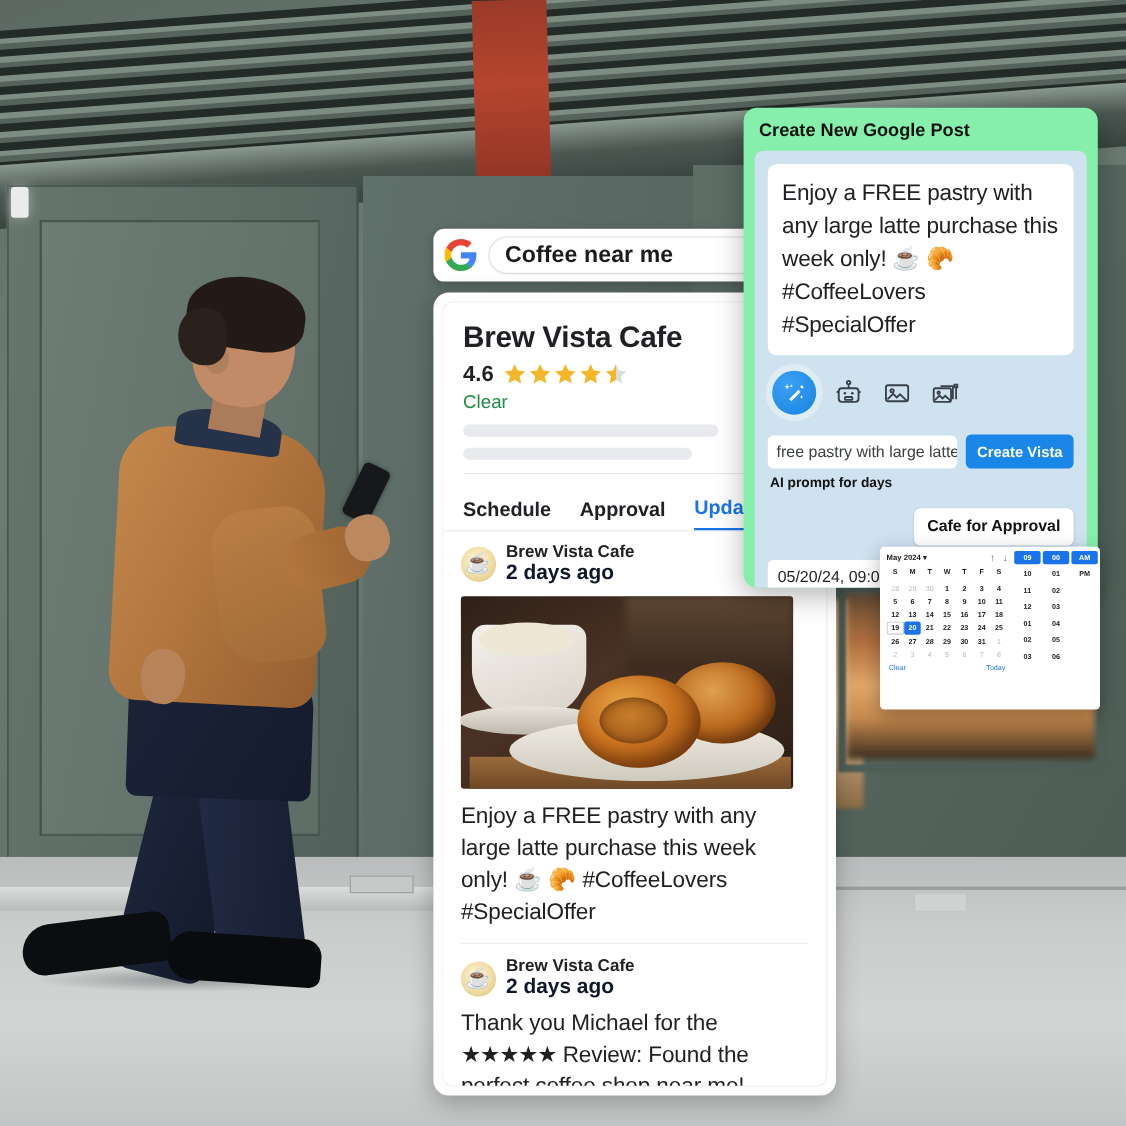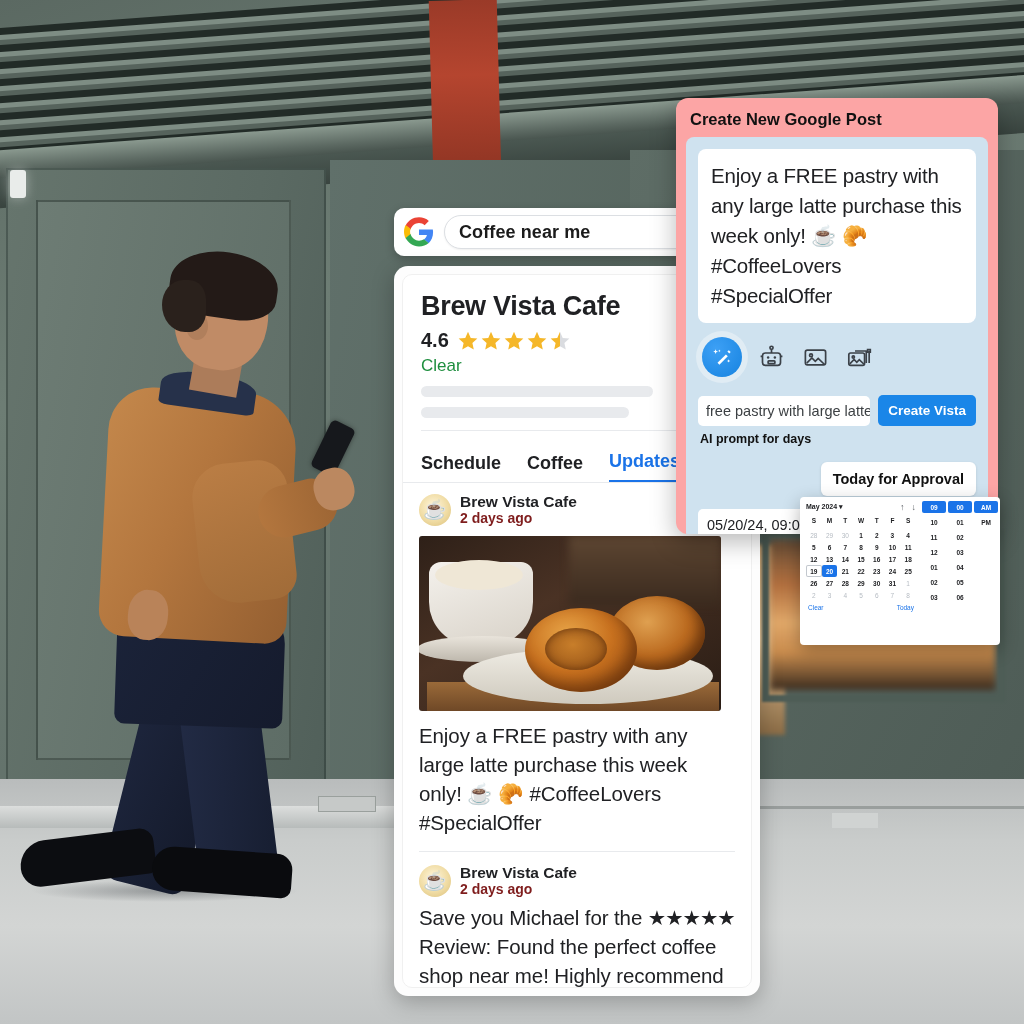--- a/index.html
+++ b/index.html
@@ -211,58 +211,58 @@
   .searchbar {
     position: absolute; left: 0px; top: 0px; width: 420px; height: 48px;
     background: #fff; border-radius: 10px;
     box-shadow: 0 3px 10px rgba(0,0,0,.22);
     display: flex; align-items: center; padding: 0 10px; gap: 10px;
   }
   .g-logo { width: 30px; height: 30px; flex: none; }
   .search-field {
     flex: 1; height: 34px; background: #fff; border: 1px solid #dcdfe3;
     border-radius: 18px; display: flex; align-items: center; padding: 0 14px;
-    font-size: 18px; font-weight: 700; color: #1b1b1b; letter-spacing: .1px;
+    font-size: 21px; font-weight: 700; color: #1b1b1b; letter-spacing: .1px;
     box-shadow: 0 1px 2px rgba(0,0,0,.06);
     white-space: nowrap; overflow: hidden;
   }
   .biz-card {
     position: absolute; left: 0px; top: 58px; width: 366px; height: 730px;
     background: #fdfdfd; border-radius: 14px;
     box-shadow: 0 6px 22px rgba(0,0,0,.25);
     overflow: hidden; padding: 8px;
   }
   .biz-inner {
     background: #fff; border-radius: 10px; height: 100%;
     border: 1px solid #f0f0f0; overflow: hidden;
   }
   .biz-head { padding: 16px 18px 8px; }
   .biz-name { font-size: 27px; font-weight: 700; color: #202124; letter-spacing: -.3px; }
-  .rating-row { display: flex; align-items: center; gap: 8px; margin-top: 7px; }
+  .rating-row { display: flex; align-items: flex-start; gap: 8px; margin-top: 7px; }
   .rating-num { font-size: 20px; font-weight: 700; color: #202124; }
   .stars { display: flex; gap: 1px; }
   .open-txt { color: #1e8e3e; font-size: 17px; margin-top: 4px; }
   .skel { background: #e8eaed; border-radius: 7px; height: 11px; margin-top: 10px; }
   .skel.w1 { width: 232px; }
   .skel.w2 { width: 208px; }
   .hr { height: 1px; background: #e8eaed; margin: 12px 0 0; }
   .tabs { display: flex; gap: 26px; padding: 12px 18px 0; align-items: flex-end; }
   .tab { font-size: 18px; font-weight: 700; color: #202124; padding-bottom: 8px; white-space: nowrap; }
   .tab.active { color: #1a73e8; border-bottom: 2px solid #1a73e8; }
   .tab-sep { height: 1px; background: #e8eaed; }
   .post { padding: 10px 16px 0; }
   .post-head { display: flex; align-items: center; gap: 9px; }
   .avatar {
     width: 32px; height: 32px; border-radius: 50%; flex: none;
     background: radial-gradient(circle at 45% 40%, #fff6dd 0%, #f0dca4 55%, #d9be78 100%);
     display: flex; align-items: center; justify-content: center;
     font-size: 19px; line-height: 1;
   }
   .post-meta-name { font-size: 15.5px; font-weight: 700; color: #202124; }
-  .post-meta-time { font-size: 14px; font-weight: 700; color: #7f1d1d; margin-top: -1px; }
+  .post-meta-time { font-size: 19px; font-weight: 700; color: #0f172a; margin-top: -1px; }
   .post-photo {
     margin-top: 10px; width: 302px; height: 175px; border-radius: 3px;
     overflow: hidden; position: relative;
     background: linear-gradient(150deg,#2e2018,#4a3224 40%,#2a1d15);
   }
   .pp-cup {
     position: absolute; left: 10px; top: 26px; width: 104px; height: 84px;
     background: linear-gradient(160deg,#f4f1ec,#d8d2c8);
     border-radius: 12px 12px 44px 44px;
   }
@@ -313,21 +313,21 @@
   .post-div { height: 1px; background: #e8eaed; margin: 14px 0 0; }
   .review-text {
     font-size: 20.5px; line-height: 29px; color: #202124; padding-top: 6px;
     letter-spacing: -.1px;
   }
   .blackstars { letter-spacing: -1px; }
 
   
   .cp {
     position: absolute; left: 676px; top: 98px; width: 322px; height: 436px;
-    background: #fca5a5; border-radius: 12px;
+    background: #86efac; border-radius: 12px;
     box-shadow: 0 8px 26px rgba(0,0,0,.28);
     padding: 10px 12px 12px; overflow: hidden;
   }
   .cp-title { font-size: 16.5px; font-weight: 700; color: #111; padding: 2px 2px 8px; }
   .cp-body {
     background: #cfe2ef; border-radius: 8px; padding: 12px;
     height: 404px; margin: 0 -2px;
   }
   .cp-textarea {
     background: #fff; border-radius: 8px; padding: 12px 13px;
@@ -499,21 +499,21 @@
             </span>
           </div>
           <div class="open-txt">Clear</div>
           <div class="skel w1"></div>
           <div class="skel w2"></div>
           <div class="hr"></div>
         </div>
 
         <div class="tabs">
           <div class="tab">Schedule</div>
-          <div class="tab">Coffee</div>
+          <div class="tab">Approval</div>
           <div class="tab active">Updates</div>
         </div>
         <div class="tab-sep"></div>
 
         <div class="post">
           <div class="post-head">
             <div class="avatar">☕</div>
             <div>
               <div class="post-meta-name">Brew Vista Cafe</div>
               <div class="post-meta-time">2 days ago</div>
@@ -538,21 +538,21 @@
 
           <div class="post-head" style="margin-top:12px">
             <div class="avatar">☕</div>
             <div>
               <div class="post-meta-name">Brew Vista Cafe</div>
               <div class="post-meta-time">2 days ago</div>
             </div>
           </div>
 
           <div class="review-text">
-            <span>Save you Michael for the</span>
+            <span>Thank you Michael for the</span>
             <span class="blackstars">★★★★★</span>
             <span>Review: Found the perfect coffee shop near me! Highly recommend it!</span>
           </div>
         </div>
 
       </div>
     </div>
   </div>
 
   <div class="cp">
@@ -599,21 +599,21 @@
         </div>
       </div>
 
       <div class="cp-prompt-row">
         <div class="cp-input">free pastry with large latte...</div>
         <div class="btn-create">Create Vista</div>
       </div>
       <div class="cp-hint">AI prompt for days</div>
 
       <div class="cp-approve-row">
-        <div class="btn-approve">Today for Approval</div>
+        <div class="btn-approve">Cafe for Approval</div>
       </div>
 
       <div class="cp-sched-row">
         <div class="date-field">05/20/24, 09:00 AM</div>
         <div class="cal-btn">
           <svg width="18" height="18" viewBox="0 0 24 24" fill="none" stroke="#fff" stroke-width="1.8">
             <rect x="3.5" y="5" width="17" height="15.5" rx="2"></rect>
             <path d="M3.5 9.5h17M8 3v4M16 3v4"></path>
             <path d="M7 13h1.6M11.2 13h1.6M15.4 13h1.6M7 16.6h1.6M11.2 16.6h1.6M15.4 16.6h1.6" stroke-width="1.4"></path>
           </svg>

